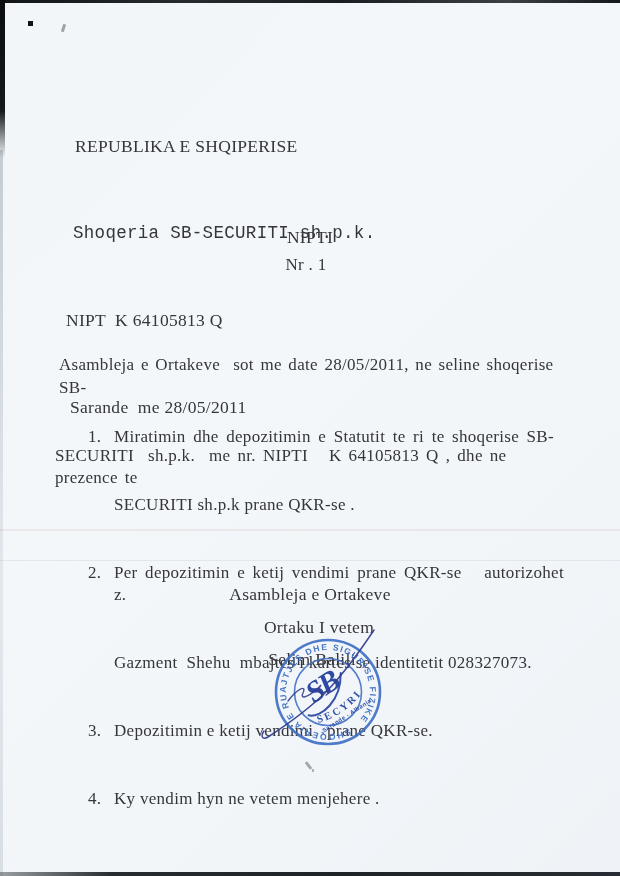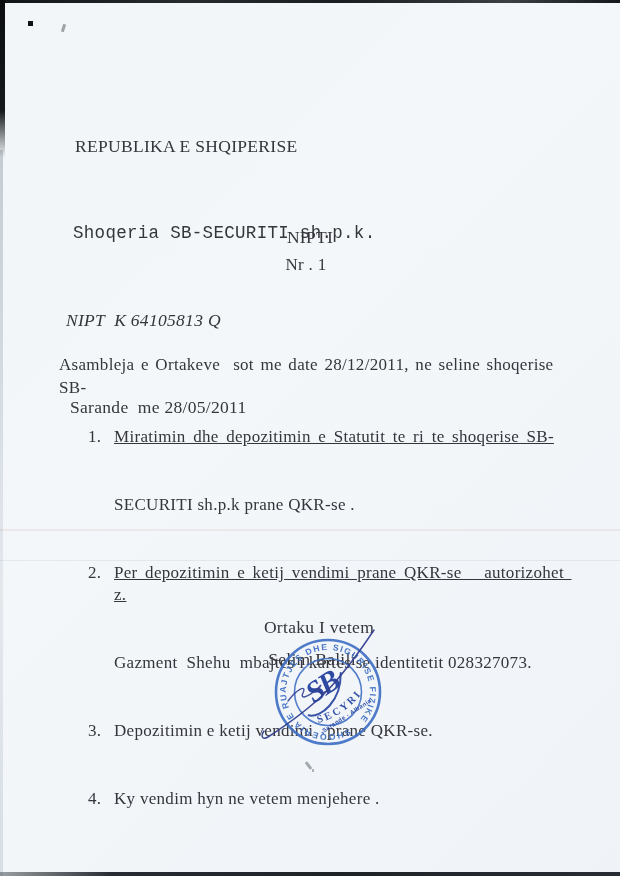--- a/index.html
+++ b/index.html
@@ -22,36 +22,36 @@
   .speck2{position:absolute;left:62px;top:24px;width:3px;height:8px;background:#5a5f63;opacity:.55;transform:rotate(18deg);}
   .speck3{position:absolute;left:307px;top:761px;width:3px;height:9px;background:#8d969c;opacity:.8;transform:rotate(-38deg);border-radius:2px;}
   .speck3b{position:absolute;left:312px;top:769px;width:2px;height:3px;background:#9aa3a9;opacity:.8;}
   .scanband{position:absolute;left:0;top:529px;width:100%;height:2px;background:rgba(205,160,160,0.18);}
   .scanband2{position:absolute;left:0;top:560px;width:100%;height:1px;background:rgba(170,190,205,0.25);}
 
   .txt{position:absolute;white-space:pre-wrap;letter-spacing:0.3px;}
   .hdr{left:64px;top:74px;font-size:17.5px;line-height:29px;}
   .hdr .l1{padding-left:11px;}
   .hdr .l2{padding-left:9px;font-family:Liberation Mono, monospace;}
-  .hdr .l3{padding-left:2px;font-style:italic;}
+  .hdr .l3{padding-left:2px;}
   .hdr .l4{padding-left:6px;}
 
   .center{left:0;width:620px;text-align:center;}
   .title{top:227px;font-size:17.5px;}
   .subtitle{top:255px;font-size:17px;transform:translateX(-4px);}
 
   .para{left:55px;top:309px;width:516px;font-size:17px;line-height:22.6px;}
   .para .pl0{padding-left:4px;word-spacing:2px;}
   .para .pl1{word-spacing:2.5px;}
 
   .list{left:88px;top:381px;width:482px;font-size:17px;line-height:22.6px;}
   .lrow{display:flex;}
   .lnum{width:26px;flex:none;}
   .ltxt{flex:1;white-space:pre-wrap;}
-  .ws3{word-spacing:3px;text-decoration:underline;}
+  .ws3{word-spacing:3px;}
 
   .f1{top:584px;font-size:17.5px;}
   .f2{top:617px;font-size:17.5px;transform:translateX(9px);}
   .f3{top:649px;font-size:17.5px;transform:translateX(2px);}
 
   .stampsvg{position:absolute;left:235px;top:612px;width:168px;height:146px;}
   .ringtext{font-family:"Liberation Sans",sans-serif;font-weight:bold;font-size:8.6px;letter-spacing:1.1px;}
   .sbtext{font-family:"Liberation Serif",serif;font-weight:bold;font-style:italic;font-size:30px;letter-spacing:-2px;}
   .sectext{font-family:"Liberation Serif",serif;font-weight:bold;font-size:10.5px;letter-spacing:2.4px;}
   .loctext{font-family:"Liberation Sans",sans-serif;font-weight:bold;font-size:6px;letter-spacing:0.4px;}
@@ -76,21 +76,22 @@
     <div class="l1">REPUBLIKA E SHQIPERISE</div>
     <div class="l2">Shoqeria SB-SECURITI sh.p.k.</div>
     <div class="l3">NIPT  K 64105813 Q</div>
     <div class="l4">Sarande  me 28/05/2011</div>
   </div>
 
   <div class="txt center title">NIPTI</div>
   <div class="txt center subtitle">Nr . 1</div>
 
   <div class="txt para">
-    <div class="pl0">Asambleja e Ortakeve  sot me date 28/12/2011, ne seline shoqerise  SB-</div>
+    <div class="pl0">Asambleja e Ortakeve  sot me date 28/05/2011, ne seline shoqerise  SB-</div>
+    <div class="pl1">SECURITI  sh.p.k.  me nr. NIPTI   K 64105813 Q , dhe ne prezence te</div>
   </div>
 
   <div class="txt list">
     <div class="lrow">
       <span class="lnum">1.</span>
       <span class="ltxt ws3">Miratimin dhe depozitimin e Statutit te ri te shoqerise SB-</span>
     </div>
     <div class="lrow">
       <span class="lnum"></span>
       <span class="ltxt">SECURITI sh.p.k prane QKR-se .</span>
@@ -106,20 +107,21 @@
     <div class="lrow">
       <span class="lnum">3.</span>
       <span class="ltxt">Depozitimin e ketij vendimi   prane QKR-se.</span>
     </div>
     <div class="lrow">
       <span class="lnum">4.</span>
       <span class="ltxt">Ky vendim hyn ne vetem menjehere .</span>
     </div>
   </div>
 
+  <div class="txt center f1">Asambleja e Ortakeve</div>
   <div class="txt center f2">Ortaku I vetem</div>
   <div class="txt center f3">Selim Balili</div>
 
   <svg class="stampsvg" viewBox="235 612 168 146">
     <defs>
       <path id="ringPath" d="M 349 728.4 A 42 42 0 1 1 307 655.6 A 42 42 0 1 1 349 728.4"></path>
       <path id="secPath" d="M 301 712 Q 328 721 355 712"></path>
     </defs>
 
     <circle cx="328" cy="692" r="52" fill="none" stroke="#4070c4" stroke-width="2.6" opacity="0.92"></circle>

